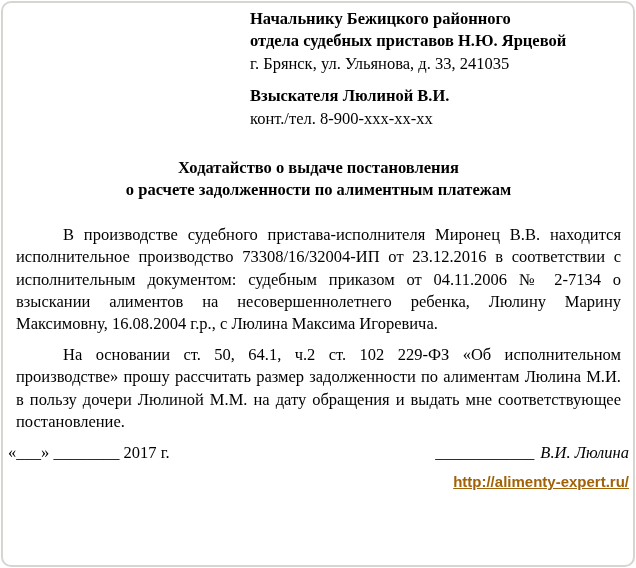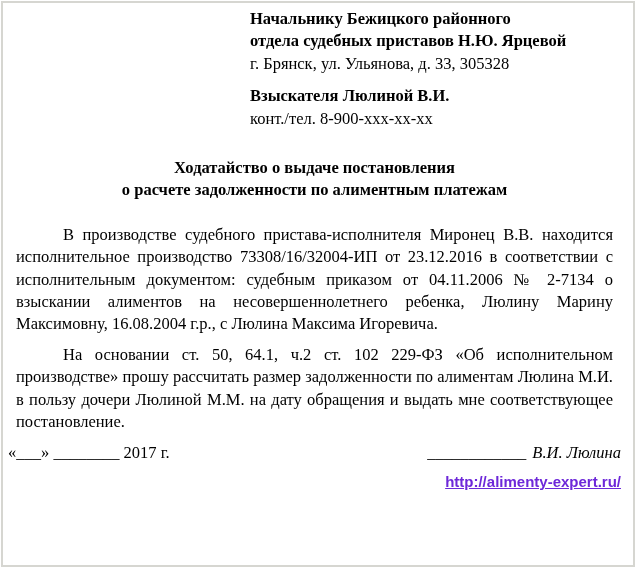--- a/index.html
+++ b/index.html
@@ -16,23 +16,23 @@
     font-family: "Liberation Serif", serif;
     color: #000000;
   }
   .page {
     position: absolute;
     left: 1px;
     top: 1px;
     right: 1px;
     bottom: 1px;
     border: 2px solid #d6d6d1;
-    border-radius: 0;
+    border-radius: 10px;
     box-sizing: border-box;
-    padding: 5px 12px 0 5px;
+    padding: 5px 4px 0 5px;
     background: #ffffff;
   }
   .addr-block {
     margin-left: 242px;
     font-size: 16.5px;
     line-height: 22.4px;
   }
   .addr-block.claimant {
     margin-top: 10px;
   }
@@ -64,34 +64,34 @@
   }
   .signature .sig-name { margin-left: 6px; font-style: italic; }
   .link-row {
     margin-top: 9px;
     text-align: right;
     font-family: "Liberation Sans", sans-serif;
     font-size: 15px;
     line-height: 18px;
   }
   .link-row a {
-    color: #6d28d9;
+    color: #a16207;
     font-weight: bold;
   }
 </style>
 </head>
 <body>
 
 <div class="canvas">
   <div class="page">
 
     <div class="addr-block">
       <div class="bold">Начальнику Бежицкого районного</div>
       <div class="bold">отдела судебных приставов Н.Ю. Ярцевой</div>
-      <div>г. Брянск, ул. Ульянова, д. 33, 305328</div>
+      <div>г. Брянск, ул. Ульянова, д. 33, 241035</div>
     </div>
 
     <div class="addr-block claimant">
       <div class="bold">Взыскателя Люлиной В.И.</div>
       <div>конт./тел. 8-900-xxx-xx-xx</div>
     </div>
 
     <div class="doc-title">
       <div>Ходатайство о выдаче постановления</div>
       <div>о расчете задолженности по алиментным платежам</div>

